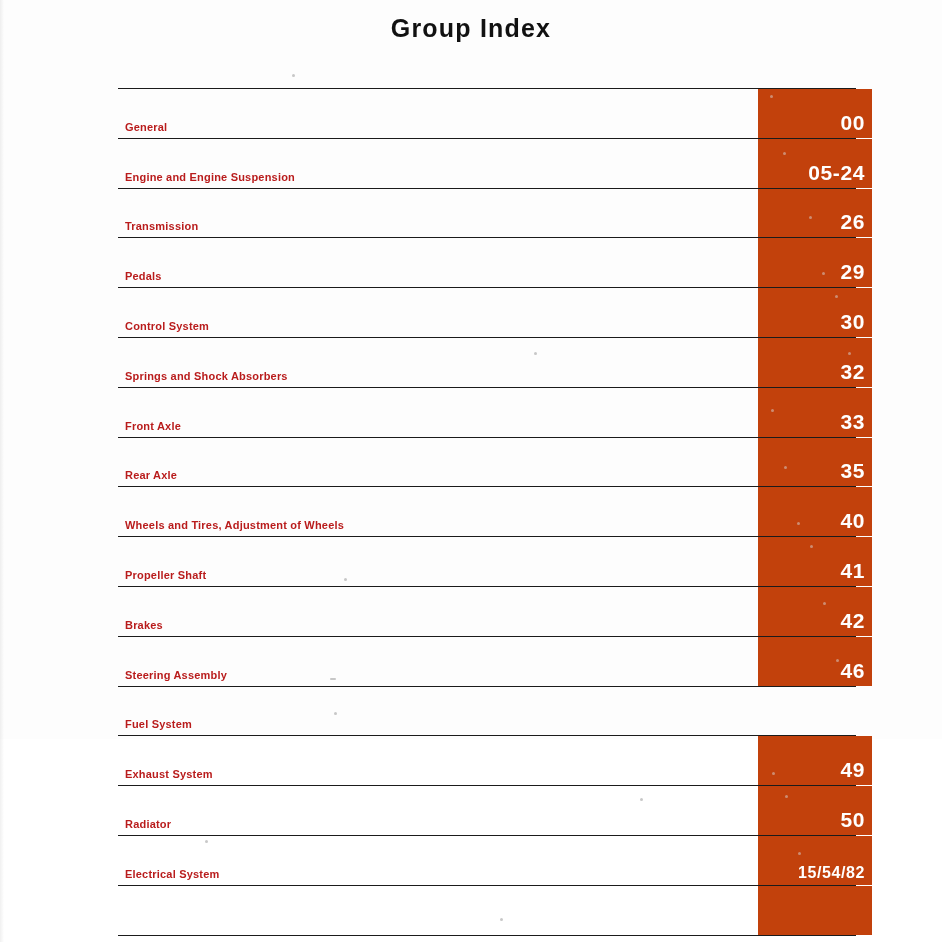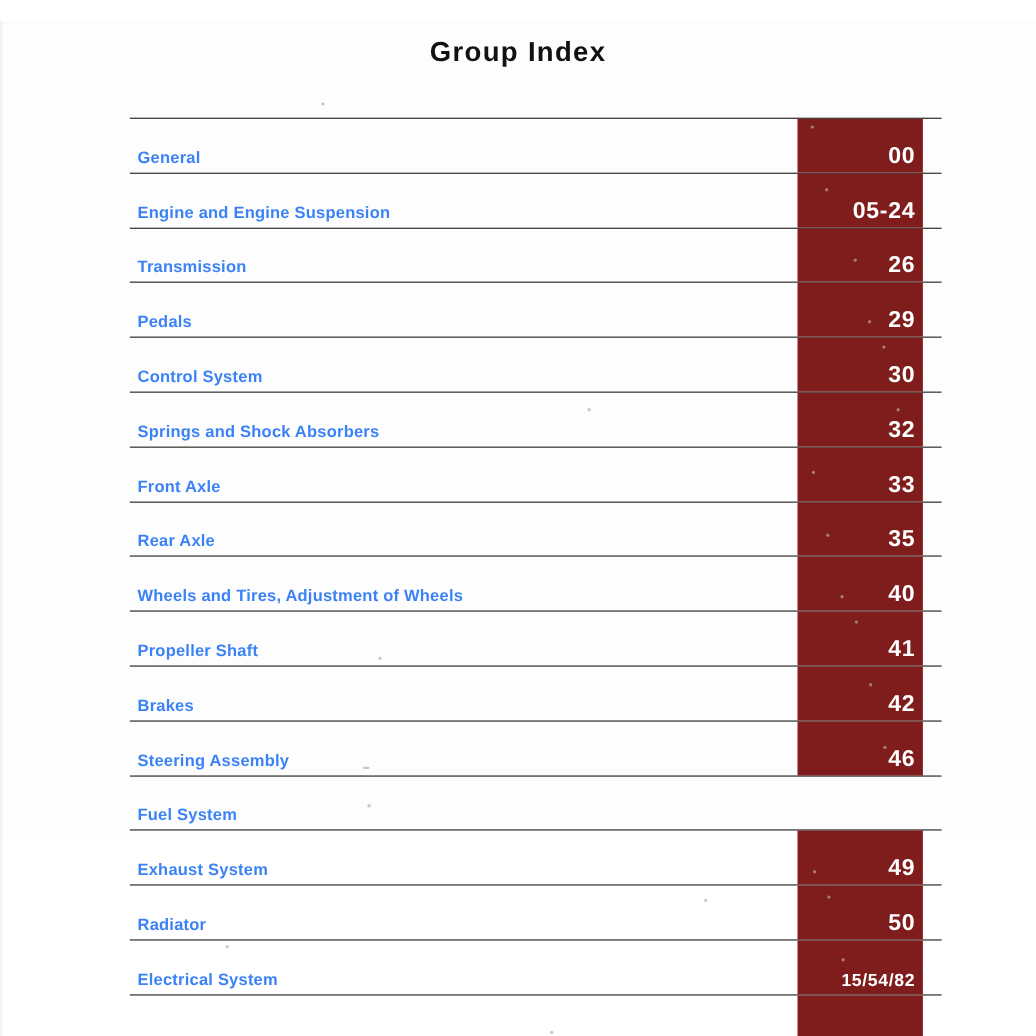--- a/index.html
+++ b/index.html
@@ -13,21 +13,20 @@
     font-family: "Liberation Sans", sans-serif;
     color: #000000;
     position: relative;
     overflow: hidden;
   }
   .page {
     position: relative;
     width: 942px;
     height: 739px;
     background: #fdfdfd;
-    margin-top: 19px;
   }
   .page-title {
     text-align: center;
     font-size: 25px;
     font-weight: bold;
     letter-spacing: 1.2px;
     margin: 0;
     padding-top: 14px;
     color: #111;
   }
@@ -42,33 +41,33 @@
     height: 48.8px;
     border-bottom: 1.6px solid #1b1b1b;
   }
   .index-row:first-child {
     border-top: 1.6px solid #1b1b1b;
   }
   .row-label {
     position: absolute;
     left: 7px;
     bottom: 5px;
-    font-size: 15px;
+    font-size: 11px;
     font-weight: bold;
     letter-spacing: 0.2px;
-    color: #3b82f6;
+    color: #b91c1c;
     white-space: nowrap;
   }
   .tab-column {
     position: absolute;
-    left: 607px;
+    left: 640px;
     top: 0;
     width: 114px;
     height: 100%;
-    background: #7f1d1d;
+    background: #c2410c;
   }
   .tab-code {
     position: absolute;
     right: 7px;
     bottom: 3px;
     font-size: 21px;
     font-weight: bold;
     color: #ffffff;
     letter-spacing: 0.6px;
     white-space: nowrap;

